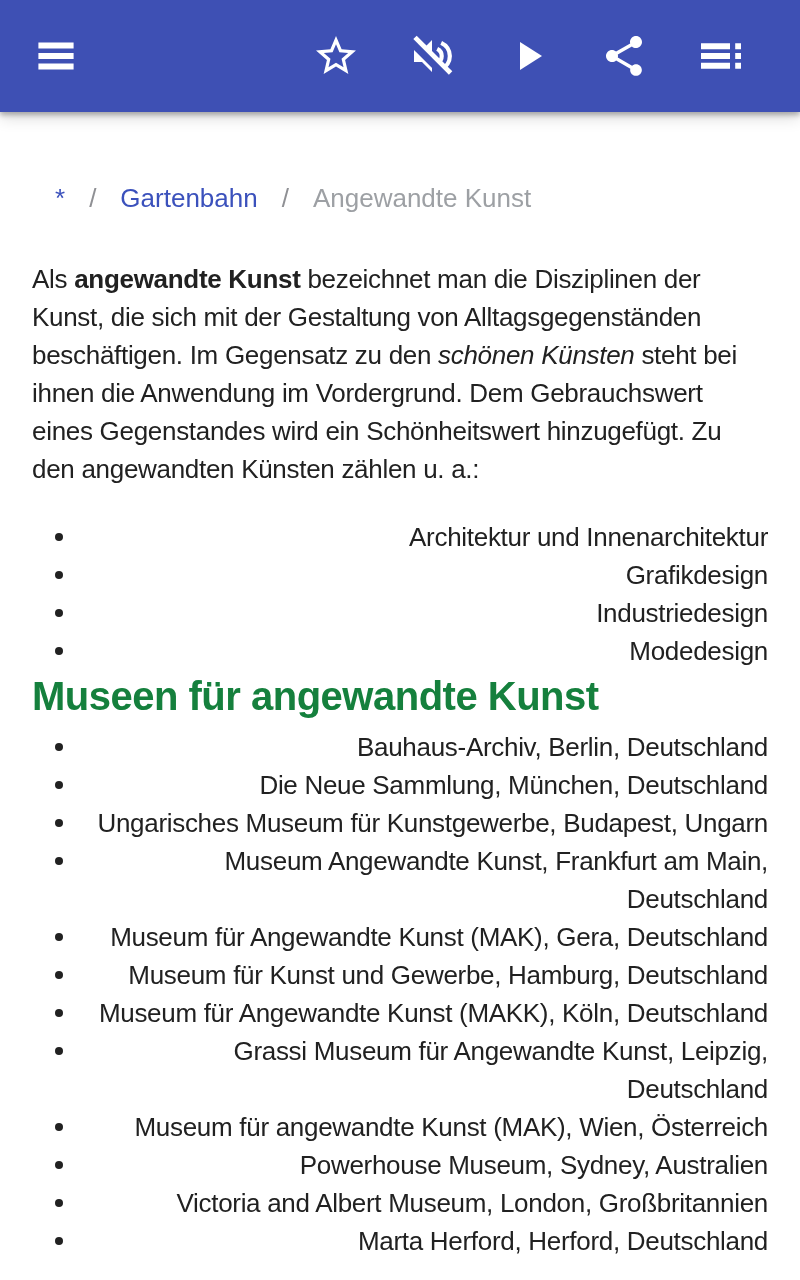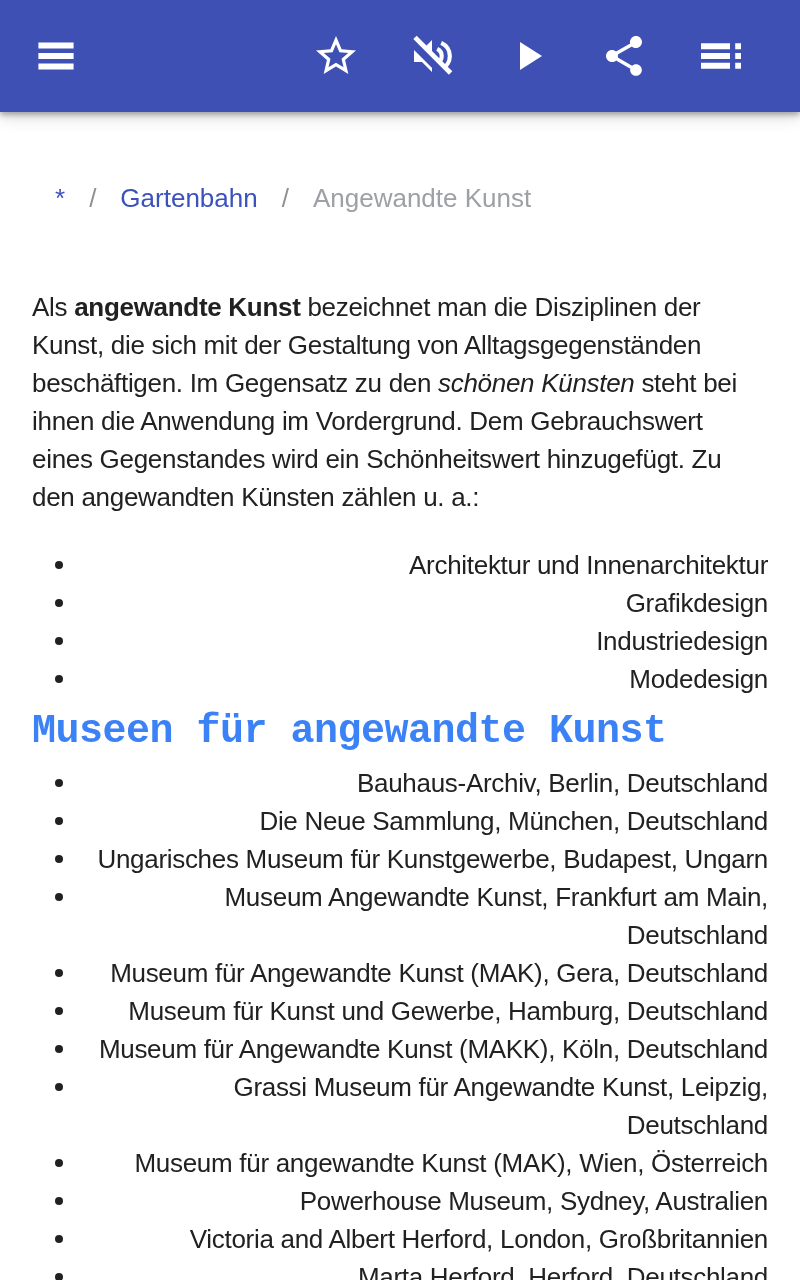--- a/index.html
+++ b/index.html
@@ -24,38 +24,38 @@
   .breadcrumb {
     margin: 70px 0 0 23px;
     display: flex; align-items: baseline; gap: 24px;
     font-size: 26px; line-height: 32px;
   }
   .bc-link { color: #3B51BC; text-decoration: none; cursor: pointer; }
   .bc-sep { color: #8f9094; }
   .bc-current { color: #9da0a4; }
 
   .intro {
-    margin: 74px 0 0;
+    margin: 46px 0 0;
     font-size: 26px; line-height: 38px; letter-spacing: -0.3px;
   }
   .bold { font-weight: bold; }
   .italic { font-style: italic; }
 
   ul {
     list-style: none; margin: 30px 0 0; padding: 0;
     font-size: 26px; line-height: 38px; letter-spacing: -0.3px;
   }
   li { position: relative; padding-left: 49px; text-align: right; }
   li::before {
     content: ""; position: absolute; left: 23px; top: 15px;
     width: 8px; height: 8px; border-radius: 50%; background: #212121;
   }
   h2 {
-    margin: 10px 0 0; font-size: 40px; line-height: 48px;
-    letter-spacing: -0.5px; font-weight: bold; color: #3b82f6; font-family: Liberation Mono, monospace;
+    margin: 2px 0 0; font-size: 40px; line-height: 48px;
+    letter-spacing: -0.5px; font-weight: bold; color: #15803d;
   }
   ul.museums { margin-top: 8px; }
   ul.museums li { white-space: pre-line; }
 </style>
 </head>
 <body>
 
 <div class="screen">
 
   <header class="toolbar">
@@ -124,18 +124,18 @@
         <li>Ungarisches Museum für Kunstgewerbe, Budapest, Ungarn</li>
         <li>Museum Angewandte Kunst, Frankfurt am Main,
 Deutschland</li>
         <li>Museum für Angewandte Kunst (MAK), Gera, Deutschland</li>
         <li>Museum für Kunst und Gewerbe, Hamburg, Deutschland</li>
         <li>Museum für Angewandte Kunst (MAKK), Köln, Deutschland</li>
         <li>Grassi Museum für Angewandte Kunst, Leipzig,
 Deutschland</li>
         <li>Museum für angewandte Kunst (MAK), Wien, Österreich</li>
         <li>Powerhouse Museum, Sydney, Australien</li>
-        <li>Victoria and Albert Herford, London, Großbritannien</li>
+        <li>Victoria and Albert Museum, London, Großbritannien</li>
         <li>Marta Herford, Herford, Deutschland</li>
       </ul>
 
   </main>
 </div>
 
 </body></html>

